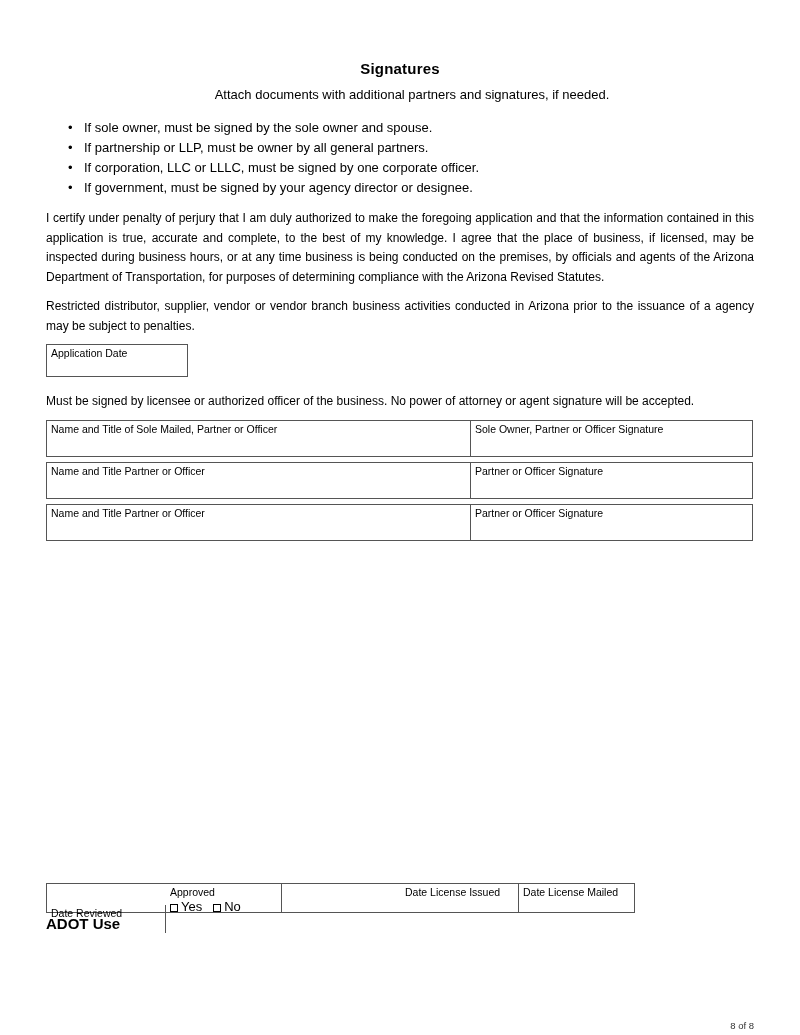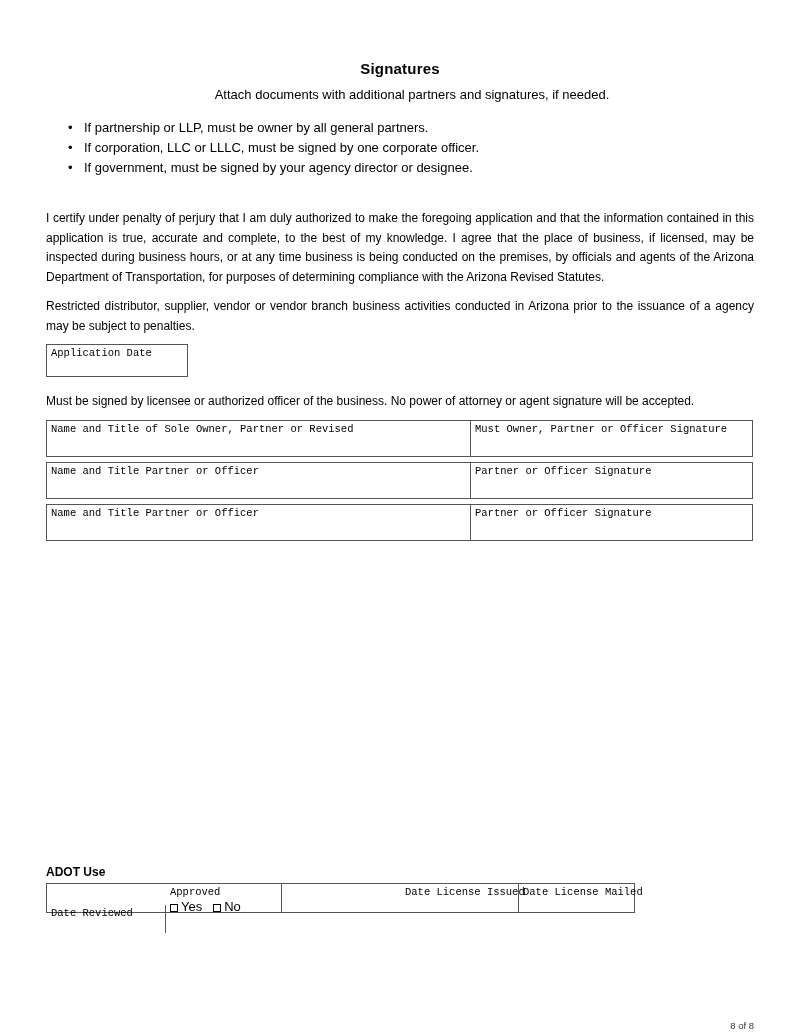--- a/index.html
+++ b/index.html
@@ -105,21 +105,20 @@
   .appdate-box .cell-label {
     position: absolute;
     left: 4px;
     top: 2px;
   }
 
   .cell-label {
     font-size: 10.5px;
     line-height: 13px;
     white-space: nowrap;
-    font-family: Liberation Mono, monospace;
   }
 
   
   .sig-table {
     position: absolute;
     left: 46px;
     width: 707px;
     height: 37px;
     border: 1px solid #555555;
     box-sizing: border-box;
@@ -143,22 +142,22 @@
     top: 2px;
   }
   .sig-table-0 { top: 420px; }
   .sig-table-1 { top: 462px; }
   .sig-table-2 { top: 504px; }
 
   
   .adot-heading {
     position: absolute;
     left: 46px;
-    top: 865px;
-    font-size: 12px;
+    top: 915px;
+    font-size: 15px;
     font-weight: bold;
   }
   .adot-table {
     position: absolute;
     left: 46px;
     top: 883px;
     width: 589px;
     height: 30px;
     box-sizing: border-box;
     border: 1px solid #555555;
@@ -235,39 +234,40 @@
 </style>
 </head>
 <body>
 
 <div class="page">
 
   <div class="doc-title">Signatures</div>
   <div class="doc-subtitle">Attach documents with additional partners and signatures, if needed.</div>
 
   <ul class="bullets">
+    <li>If sole owner, must be signed by the sole owner and spouse.</li>
     <li>If partnership or LLP, must be owner by all general partners.</li>
     <li>If corporation, LLC or LLLC, must be signed by one corporate officer.</li>
     <li>If government, must be signed by your agency director or designee.</li>
   </ul>
 
   <div class="para para-certify">I certify under penalty of perjury that I am duly authorized to make the foregoing application and that the information contained in this application is true, accurate and complete, to the best of my knowledge. I agree that the place of business, if licensed, may be inspected during business hours, or at any time business is being conducted on the premises, by officials and agents of the Arizona Department of Transportation, for purposes of determining compliance with the Arizona Revised Statutes.</div>
 
   <div class="para para-restricted">Restricted distributor, supplier, vendor or vendor branch business activities conducted in Arizona prior to the issuance of a agency may be subject to penalties.</div>
 
   <div class="appdate-box">
     <div class="cell-label">Application Date</div>
   </div>
 
   <div class="para para-mustsign">Must be signed by licensee or authorized officer of the business. No power of attorney or agent signature will be accepted.</div>
 
   <div class="sig-table sig-table-0">
     <div class="col-divider"></div>
-    <div class="cell-label sig-left">Name and Title of Sole Owner, Partner or Revised</div>
-    <div class="cell-label sig-right">Must Owner, Partner or Officer Signature</div>
+    <div class="cell-label sig-left">Name and Title of Sole Mailed, Partner or Officer</div>
+    <div class="cell-label sig-right">Sole Owner, Partner or Officer Signature</div>
   </div>
 
   <div class="sig-table sig-table-1">
     <div class="col-divider"></div>
     <div class="cell-label sig-left">Name and Title Partner or Officer</div>
     <div class="cell-label sig-right">Partner or Officer Signature</div>
   </div>
 
   <div class="sig-table sig-table-2">
     <div class="col-divider"></div>

